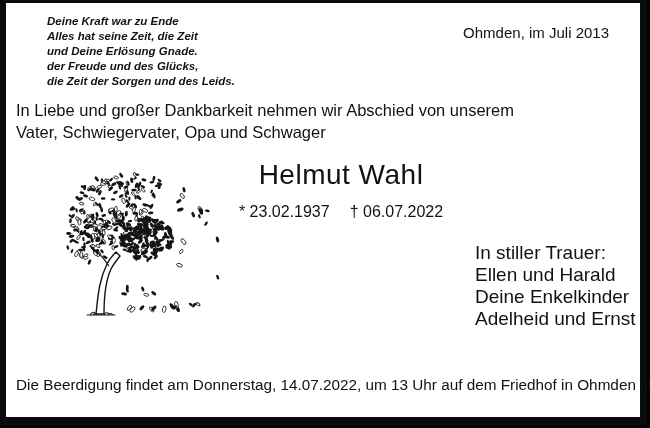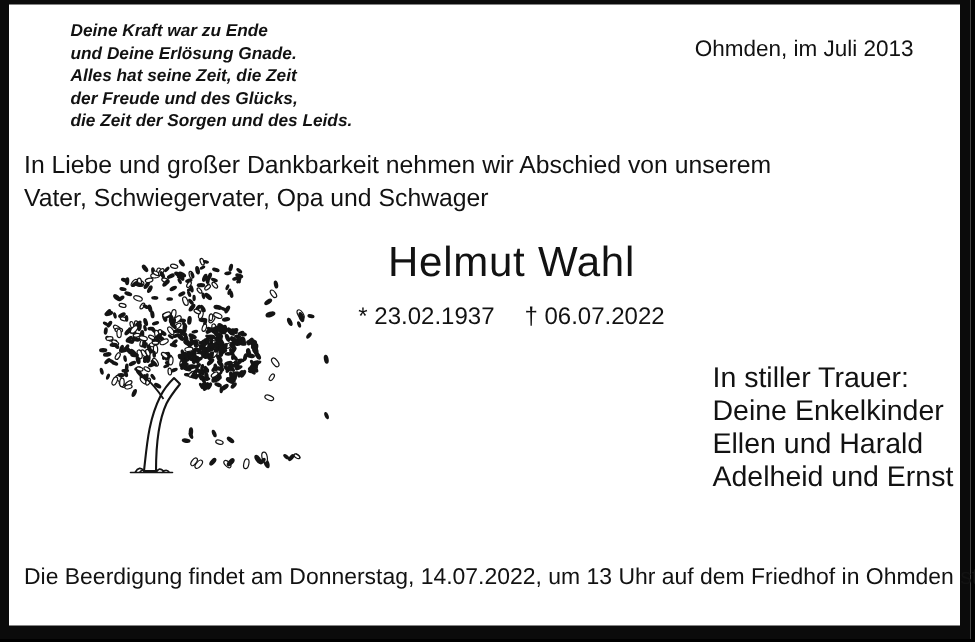--- a/index.html
+++ b/index.html
@@ -68,22 +68,22 @@
 </style>
 </head>
 <body>
 
 <div class="stage">
   <div class="paper"></div>
   <div class="content">
 
     <div class="poem">
       <div>Deine Kraft war zu Ende</div>
+      <div>Alles hat seine Zeit, die Zeit</div>
       <div>und Deine Erlösung Gnade.</div>
-      <div>Alles hat seine Zeit, die Zeit</div>
       <div>der Freude und des Glücks,</div>
       <div>die Zeit der Sorgen und des Leids.</div>
     </div>
 
     <div class="dateline">Ohmden, im Juli 2013</div>
 
     <div class="intro">
       <div>In Liebe und großer Dankbarkeit nehmen wir Abschied von unserem</div>
       <div>Vater, Schwiegervater, Opa und Schwager</div>
     </div>
@@ -568,21 +568,21 @@
           <ellipse cx="102.2" cy="141.2" rx="3.27" ry="1.69" transform="rotate(102 102.2 141.2)" fill="#fff" stroke="#141414" stroke-width="0.8"></ellipse>
           <ellipse cx="79.9" cy="139.8" rx="3.06" ry="1.59" transform="rotate(131 79.9 139.8)" fill="#141414"></ellipse>
           <path d="M34,146 C36,128 37,112 45,96 C47,92 50,88 54,84 L58,88 C54,93 51,97 49,101 C43,114 42,130 42,146 Z" fill="#fff" stroke="#141414" stroke-width="1.4" stroke-linejoin="round"></path>
           <path d="M47,98 C43,92 40,88 35,84" fill="none" stroke="#141414" stroke-width="1.2"></path>
           <path d="M28,147 q3,-5 6,-1 M31,147 q2,-3 4,0 M42,147 q2,-4 5,-1 M46,147 q3,-3 5,0 M25,147 h28" fill="none" stroke="#141414" stroke-width="1.1" stroke-linecap="round"></path>
         </svg>
     </div>
 
     <div class="mourners">
       <div>In stiller Trauer:</div>
+      <div>Ellen und Harald</div>
       <div>Deine Enkelkinder</div>
-      <div>Ellen und Harald</div>
       <div>Adelheid und Ernst</div>
     </div>
 
     <div class="funeral">Die Beerdigung findet am Donnerstag, 14.07.2022, um 13 Uhr auf dem Friedhof in Ohmden statt.</div>
 
   </div>
 </div>
 
 </body></html>

